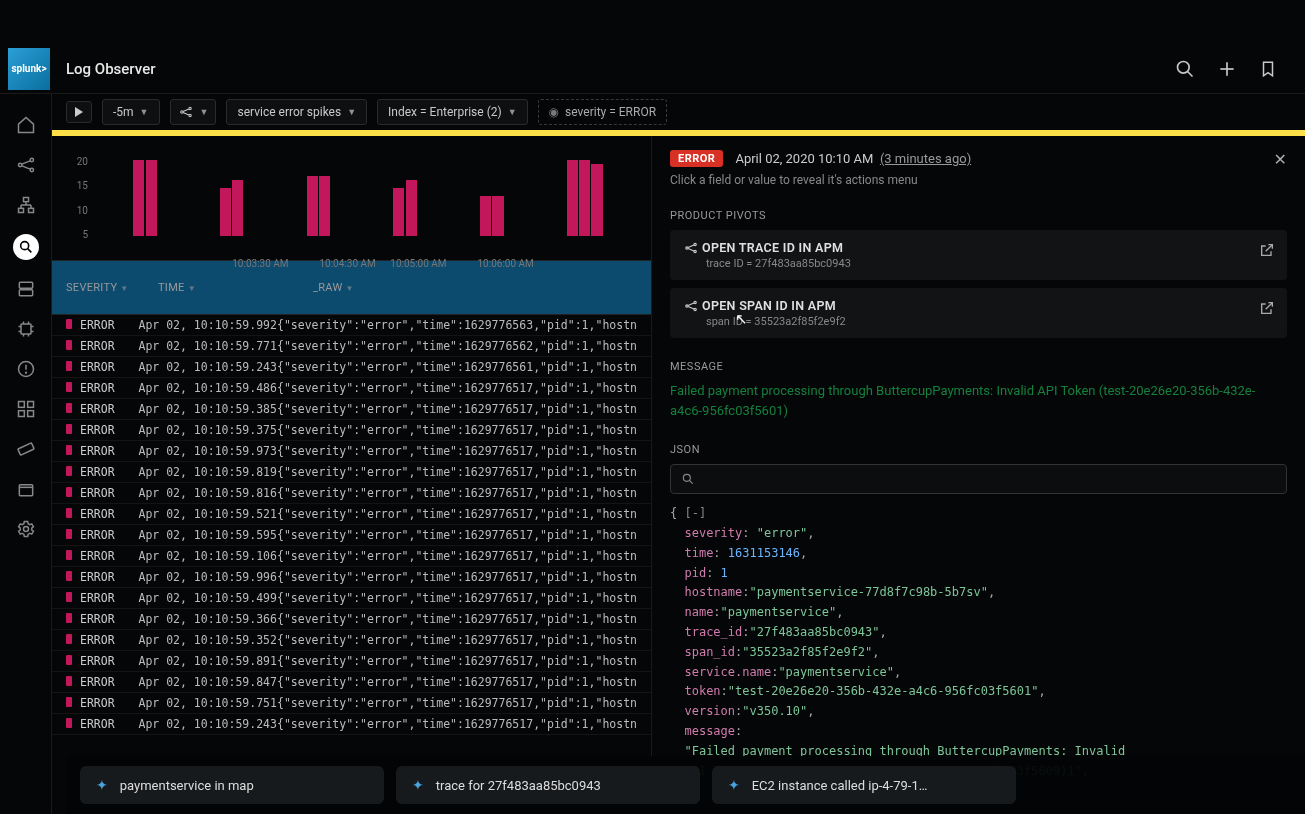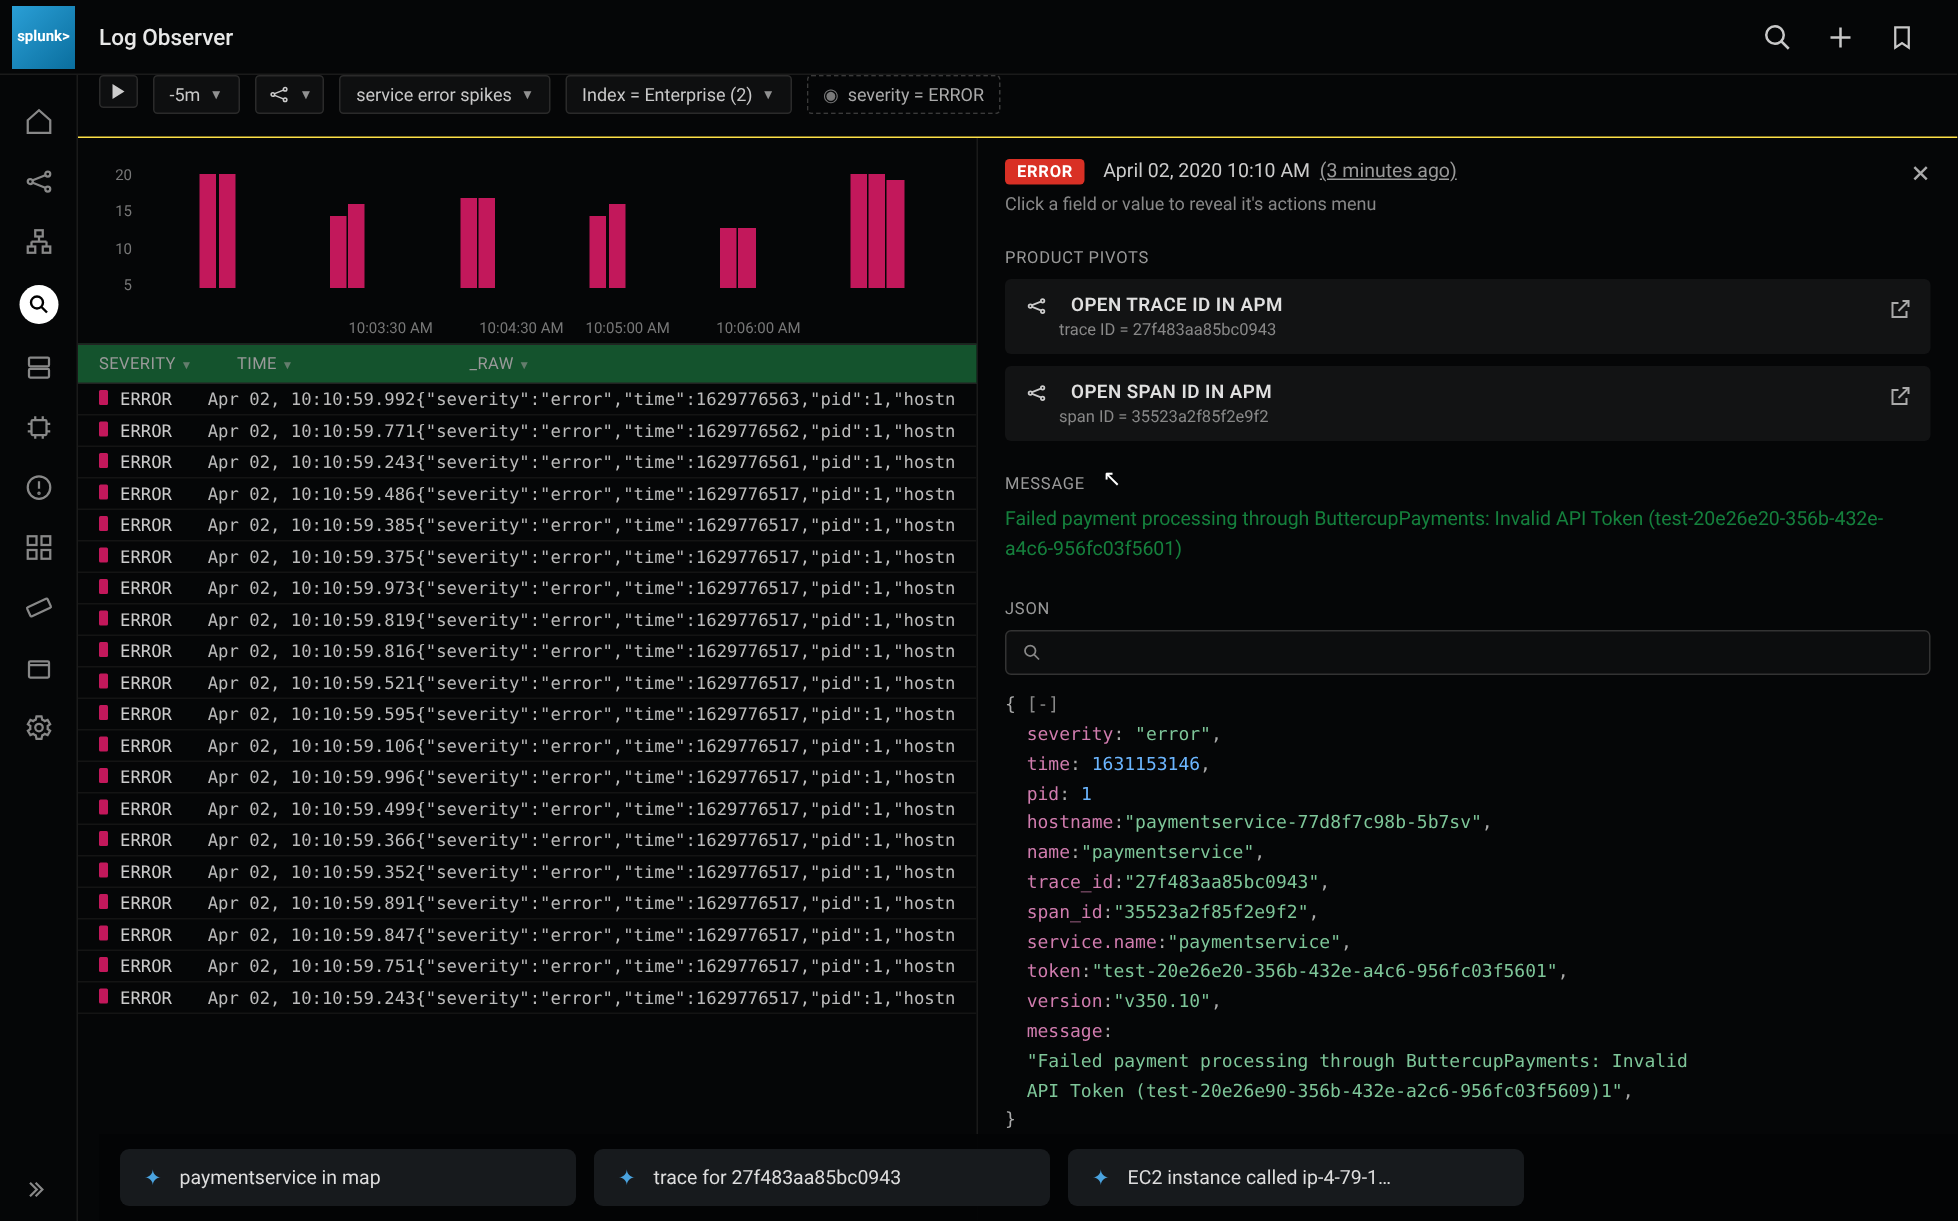--- a/index.html
+++ b/index.html
@@ -12,20 +12,21 @@
   height: 814px;
   overflow: hidden;
   position: relative;
 }
 .header {
   height: 50px;
   display: flex;
   align-items: center;
   padding: 0 8px;
   border-bottom: 1px solid #1a1a1a;
+  margin-top: 44px;
 }
 .logo {
   width: 42px; height: 42px;
   background: linear-gradient(135deg, #2a9fd6, #0a6e9e);
   display: flex; align-items: center; justify-content: center;
   color: #fff; font-size: 10px; font-weight: bold;
   margin-right: 16px;
 }
 .page-title { color: #e8e8e8; font-size: 15px; font-weight: 500; }
 .header-right { margin-left: auto; display: flex; gap: 22px; padding-right: 18px; }
@@ -47,24 +48,24 @@
 }
 .sidenav-icon.active {
   background: #fff; border-radius: 50%;
   width: 26px; height: 26px; color: #000;
 }
 .sidenav-collapse { margin-top: auto; margin-bottom: 10px; }
 .main { flex: 1; display: flex; flex-direction: column; position: relative; min-width: 0;}
 .toolbar {
   height: 42px;
   display: flex;
-  align-items: flex-start;
+  align-items: center;
   gap: 10px;
   padding: 0 14px;
-  border-bottom: 1px solid #fde047;
+  border-bottom: 6px solid #fde047;
 }
 .tb-btn {
   background: #0e0f10;
   border: 1px solid #2a2a2a;
   border-radius: 3px;
   padding: 5px 10px;
   color: #c8c8c8;
   font-size: 12px;
   display: flex; align-items: center; gap: 6px;
   cursor: pointer;
@@ -84,41 +85,41 @@
 .events-header { padding: 10px 14px 4px; }
 .events-title { color:#e8e8e8; font-weight:600; font-size:15px;}
 .events-sub { color:#888; font-size:11px; }
 .chart-area { height: 110px; position:relative; padding: 6px 14px 0 40px;}
 .y-axis { position:absolute; left:14px; top:6px; bottom:20px; width:22px; display:flex; flex-direction:column; justify-content:space-between; text-align:right; color:#777; font-size:10px;}
 .bars { position:absolute; left:44px; right:10px; top:6px; height:80px; display:flex; align-items:flex-end;}
 .bar { background:#c2185b; }
 .x-axis { position:absolute; left:44px; right:10px; bottom:2px; display:flex; color:#777; font-size:10px;}
 .x-tick { position:absolute;}
 .table-head {
-  display:flex; background:#14532d; border-top:1px solid #222; border-bottom:1px solid #222;
-  padding: 6px 14px; font-size:11px; color:#999; letter-spacing:.3px;margin-top:13px;
+  display:flex; background:#0c4a6e; border-top:1px solid #222; border-bottom:1px solid #222;
+  padding: 20px 14px; font-size:11px; color:#999; letter-spacing:.3px;
 }
 .col-sev { width:92px;}
 .col-time { width:155px;}
 .col-raw { flex:1;}
 .sort-caret{font-size:8px; margin-left:3px; opacity:.6;}
 .table-body { flex:1; overflow:hidden;}
 .row { display:flex; padding:3px 14px; font-family: "SF Mono", Menlo, Consolas, monospace; font-size:11.5px; color:#bbb; border-bottom:1px solid #141414; white-space:nowrap;}
 .sev-dot{ width:6px; height:10px; background:#c2185b; border-radius:1px; margin-right:8px; display:inline-block;}
 .sev-txt{ color:#ccc;}
 .right-pane { flex:1; padding: 14px 18px; overflow:auto; position:relative;}
 .badge-error { background:#d93025; color:#fff; font-size:11px; font-weight:700; padding:2px 8px; border-radius:3px; letter-spacing:.5px;}
 .detail-head { display:flex; align-items:center; gap:12px; }
 .detail-time { color:#ccc; font-size:13px;}
 .detail-ago { color:#999;text-decoration:underline;}
 .close-x { position:absolute; top:14px; right:18px; color:#aaa; cursor:pointer; font-size:16px;}
 .detail-hint { color:#888; font-size:12px; margin-top:6px;}
 .section-title { color:#999; font-size:11px; letter-spacing:.5px; margin-top:22px; margin-bottom:8px;}
 .pivot-card { background:#121314; border-radius:4px; padding:10px 14px; margin-bottom:8px; position:relative;}
-.pivot-title { color:#e0e0e0; font-size:12.5px; font-weight:600; letter-spacing:.3px; display:flex; align-items:center; gap:16px;}
+.pivot-title { color:#e0e0e0; font-size:12.5px; font-weight:600; letter-spacing:.3px; display:flex; align-items:center; gap:4px;}
 .pivot-sub { color:#888; font-size:11px; margin-top:2px; margin-left:22px;}
 .pivot-open { position:absolute; right:12px; top:12px; color:#aaa;}
 .msg-text { color:#15803d; font-size:13px; line-height:1.55; margin-top:4px;}
 .find-box { background:#0c0d0e; border:1px solid #333; border-radius:4px; padding:7px 10px; display:flex; align-items:center; gap:8px; margin-top:6px;}
 .find-box input { background:transparent; border:none; outline:none; color:#ccc; font-size:13px; flex:1;}
 .json-block { font-family:"SF Mono", Menlo, Consolas, monospace; font-size:12px; line-height:1.65; margin-top:10px; color:#ccc;}
 .j-key{ color:#d07cae;}
 .j-str{ color:#7ec699;}
 .j-num{ color:#6cb6ff;}
 .j-punc{ color:#aaa;}

